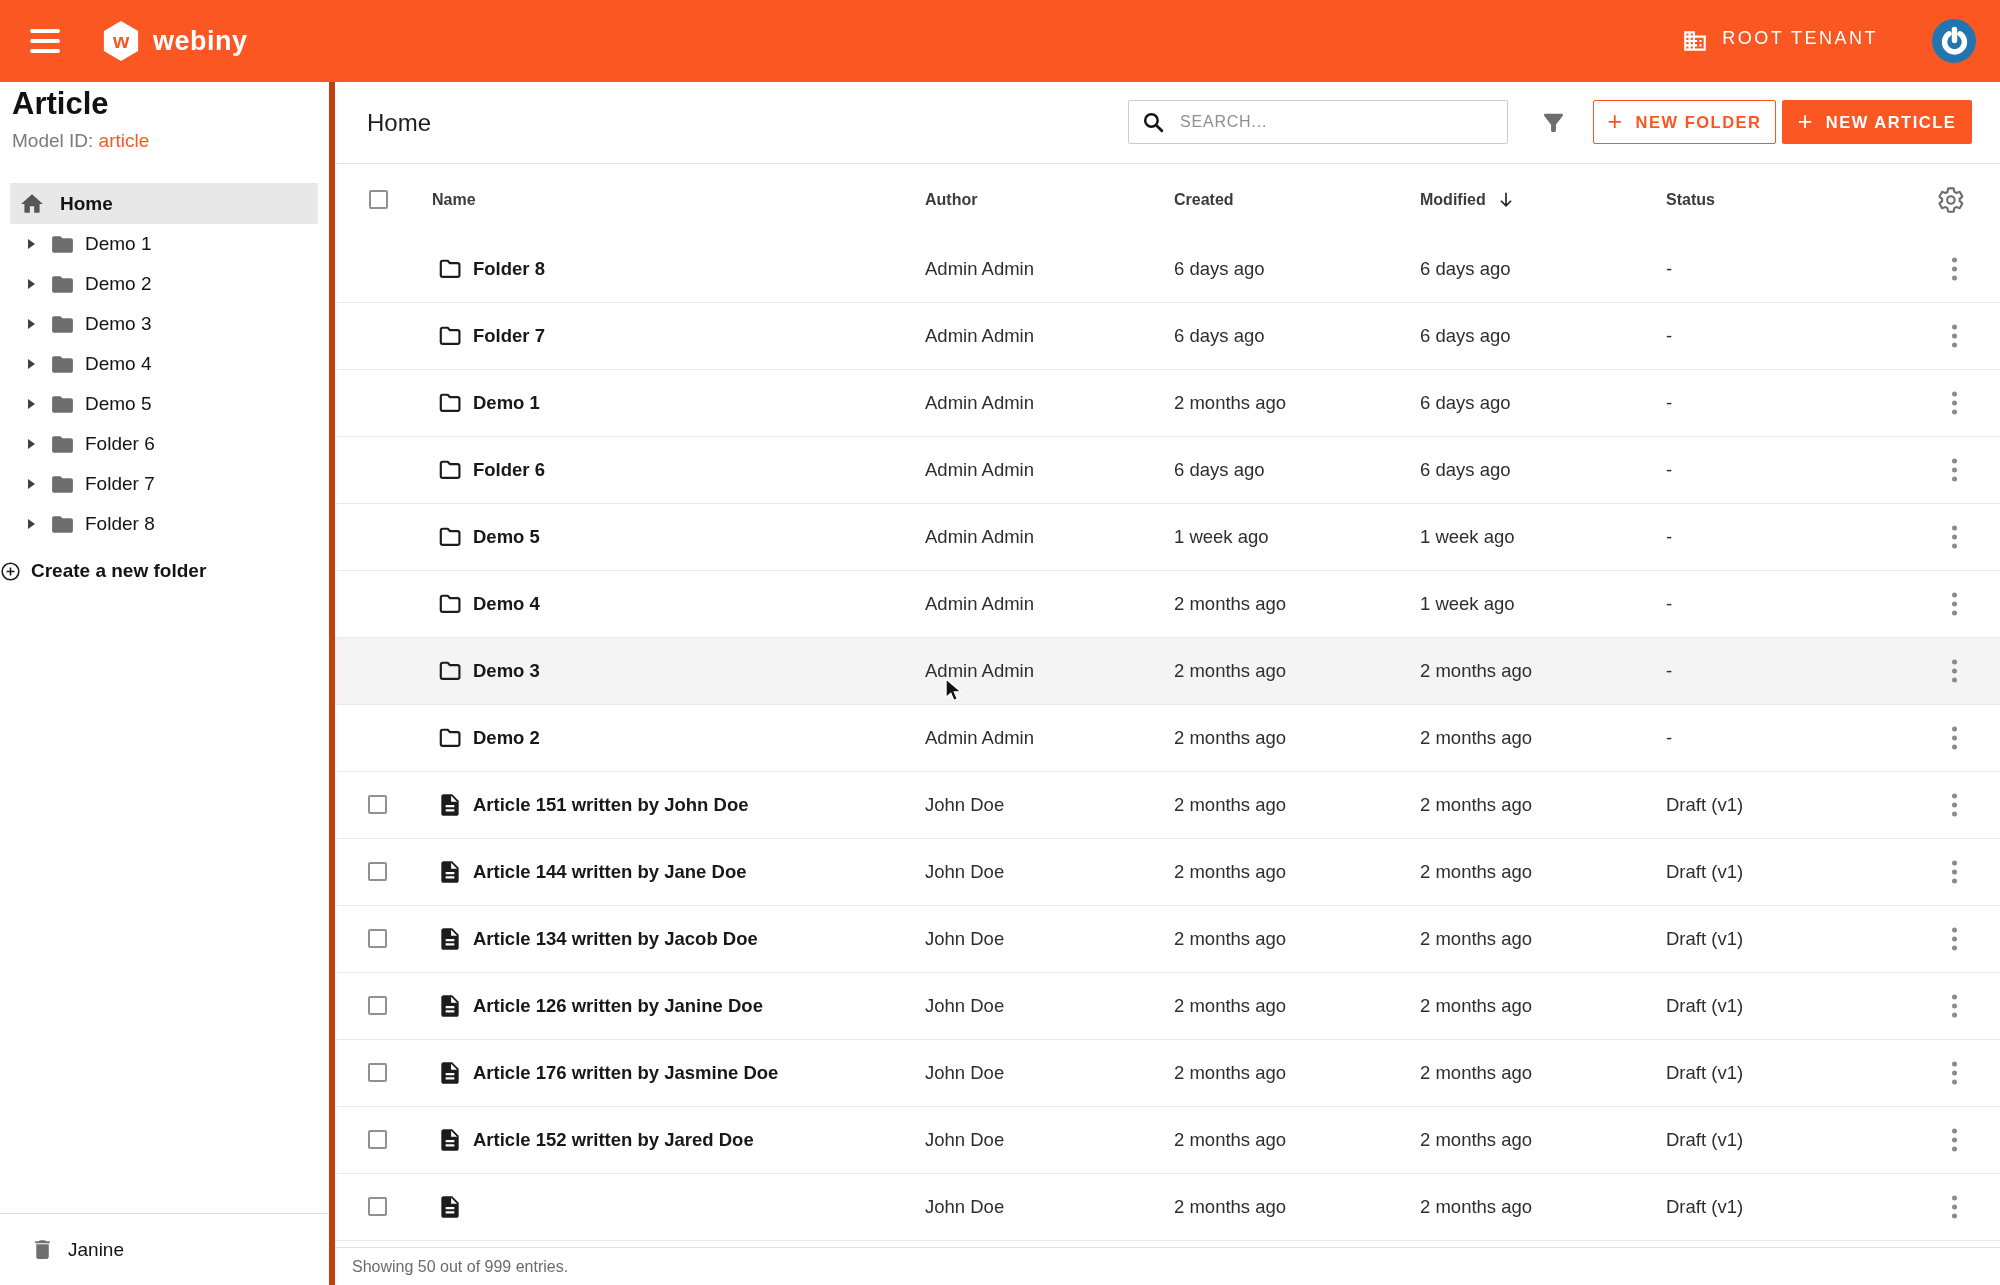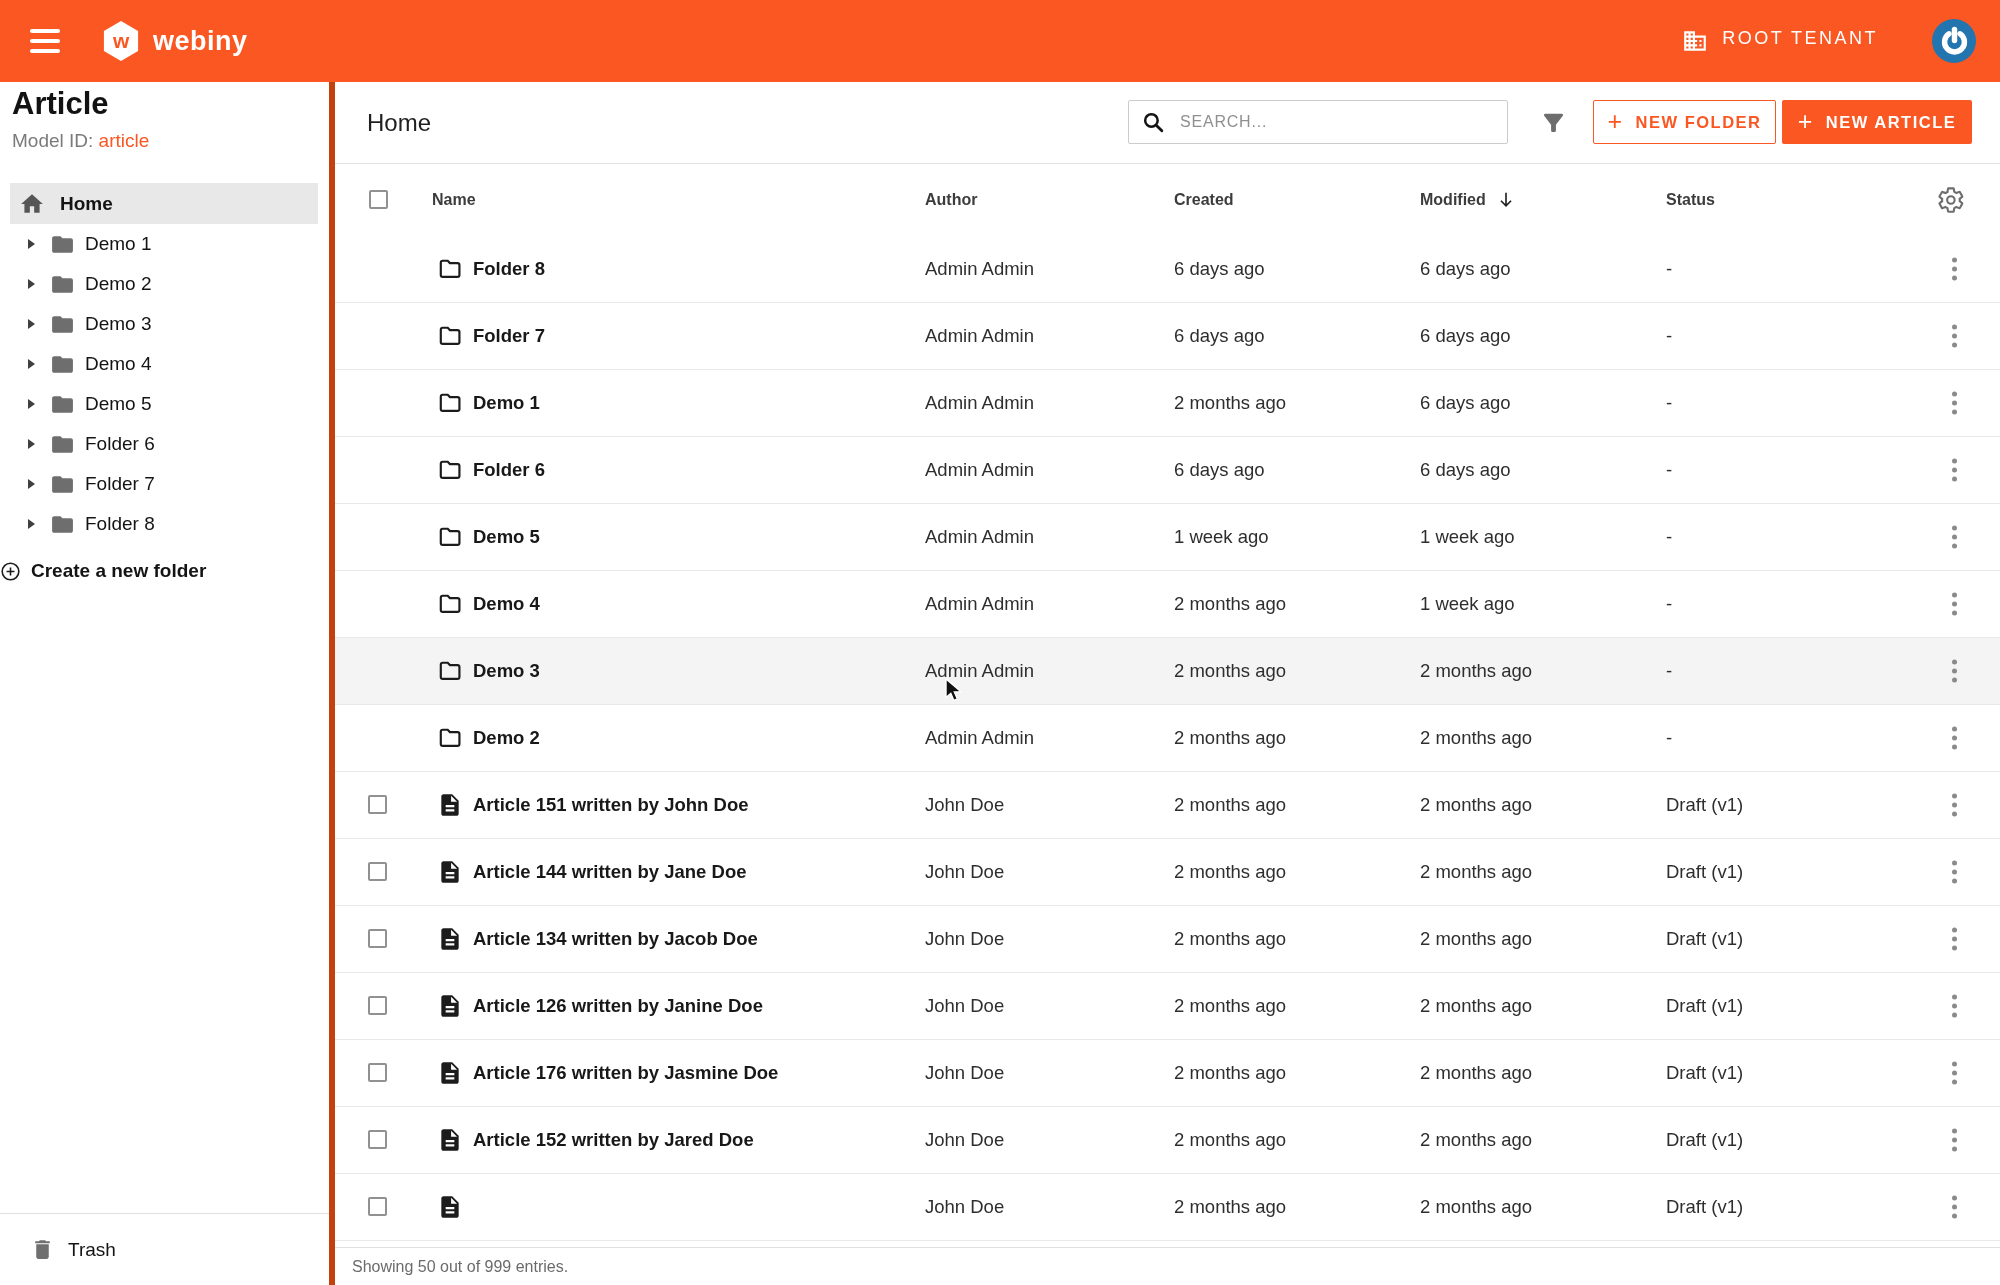--- a/index.html
+++ b/index.html
@@ -233,21 +233,21 @@
           <span>Create a new folder</span>
         </div>
       </div>
 
     <div class="sb-bottom">
       <span style="display:flex;">
         <svg viewBox="0 0 24 24" width="25" height="25">
           <path fill="#6f6f6f" d="M6 19c0 1.1.9 2 2 2h8c1.1 0 2-.9 2-2V7H6v12zM19 4h-3.5l-1-1h-5l-1 1H5v2h14V4z"></path>
         </svg>
       </span>
-      <span>Trash</span>
+      <span>Janine</span>
     </div>
   </aside>
 
   <div class="main">
 
     <div class="toolbar">
       <div class="page-title">Home</div>
 
       <div class="search">
         <span style="display:flex;">

